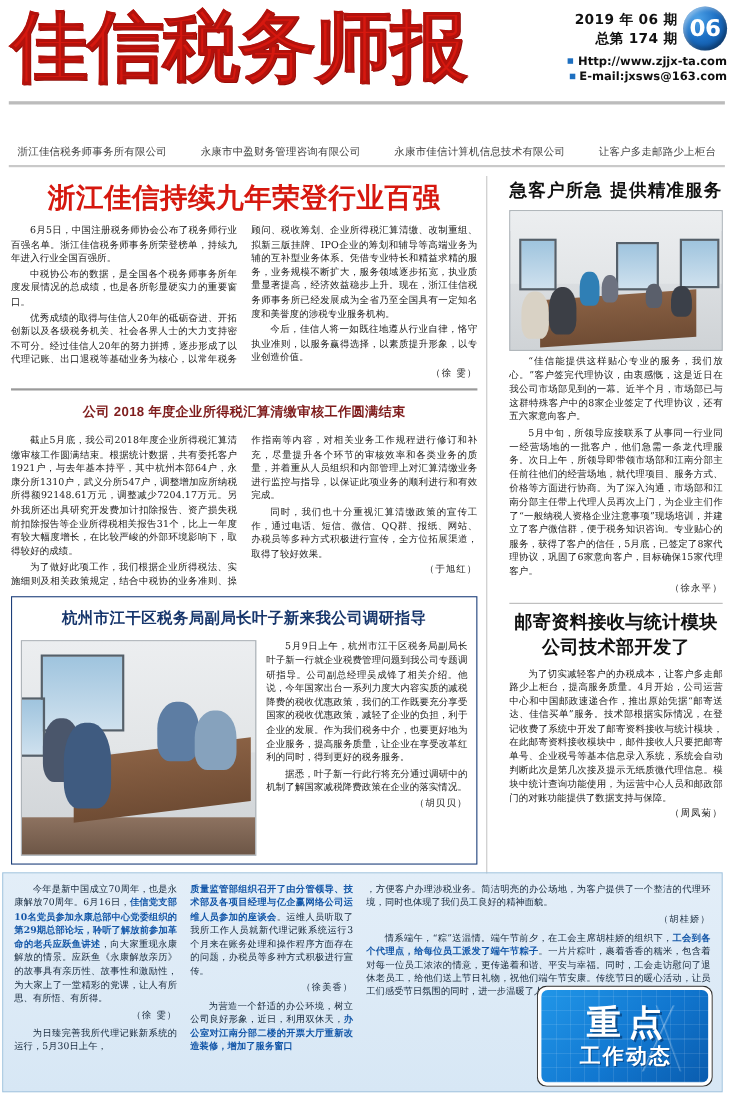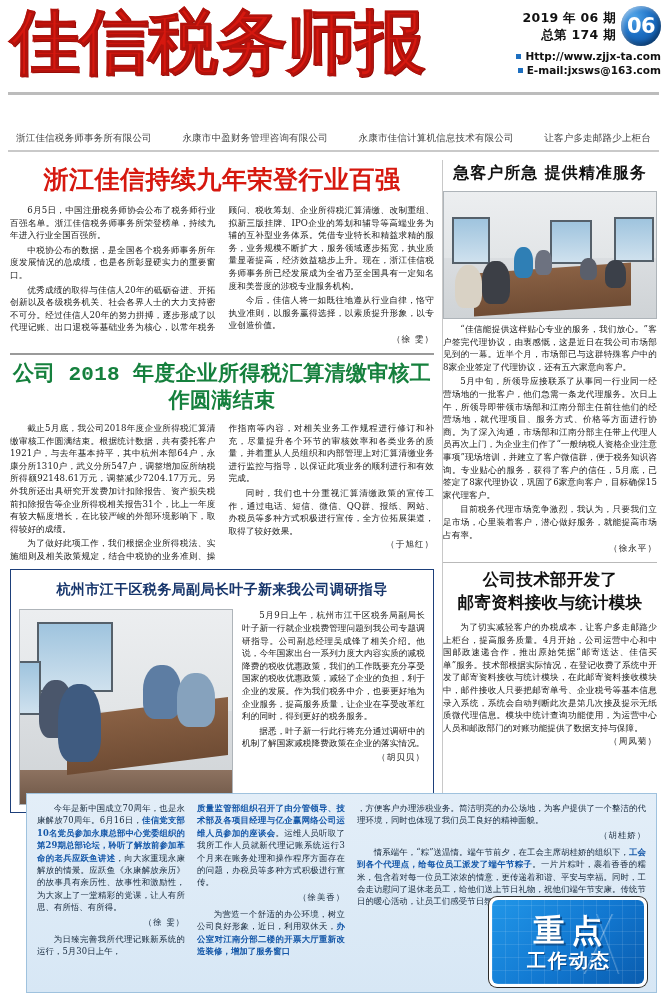--- a/index.html
+++ b/index.html
@@ -89,39 +89,39 @@
   .firm-rule{height:2px;background:#c9c9c9;margin:0 8px;}
 
   
   .content{
     display:flex;
     padding:8px 10px 0 10px;
     box-sizing:border-box;
     height:772px;
   }
   .col-left{width:432px;box-sizing:border-box;padding-right:8px;}
-  .col-right{width:215px;box-sizing:border-box;padding-left:0;border-left:1px solid #c8c8c8;}
+  .col-right{width:215px;box-sizing:border-box;padding-left:20px;border-left:1px solid #c8c8c8;}
 
   
   .hl-red{
     text-align:center;
     color:#d6180f;
     font-family:"DejaVu Serif","Liberation Serif",serif;
     font-weight:bold;
     font-size:25px;
     letter-spacing:0.5px;
     line-height:32px;
     margin:4px 0 8px 0;
   }
   .hl-black{
     text-align:center;
-    color:#15803d;
-    font-family:Liberation Mono, monospace;
-    font-weight:bold;
-    font-size:21px;
+    color:#7f1d1d;
+    font-family:Liberation Sans, sans-serif;
+    font-weight:bold;
+    font-size:12px;
     letter-spacing:0.3px;
     line-height:27px;
     margin:6px 0 7px 0;
   }
   .hl-small{
     text-align:center;
     color:#111;
     font-family:"DejaVu Serif","Liberation Serif",serif;
     font-weight:bold;
     font-size:16.5px;
@@ -203,21 +203,21 @@
     font-size:14px;
     line-height:25px;
     letter-spacing:0.4px;
     margin:1px 0 7px 0;
   }
   .feature-inner{display:flex;gap:9px;}
 
   
   .bottom{
     position:absolute;
-    left:26px;right:10px;bottom:6px;
+    left:2px;right:10px;bottom:6px;
     height:200px;
     background:linear-gradient(#e3eef8,#d7e7f5);
     border:1px solid #9fc2de;
     box-sizing:border-box;
     padding:8px 10px 6px 10px;
     display:flex;
     gap:12px;
   }
   .bcol{width:148px;box-sizing:border-box;}
   .bcol.last{width:auto;flex:1;position:relative;}
@@ -377,28 +377,27 @@
         <div class="ppl" style="left:18%;top:55%;width:13%;height:34%;background:#3c3f46;"></div>
         <div class="ppl" style="left:33%;top:44%;width:9%;height:24%;background:#2f7fb5;"></div>
         <div class="ppl" style="left:43%;top:46%;width:8%;height:20%;background:#6d7280;"></div>
         <div class="ppl" style="left:64%;top:52%;width:8%;height:18%;background:#5a5f6b;"></div>
         <div class="ppl" style="left:76%;top:54%;width:10%;height:22%;background:#3b4049;"></div>
       </div>
 
       <div style="height:4px"></div>
       <p class="art">“佳信能提供这样贴心专业的服务，我们放心。”客户签完代理协议，由衷感慨，这是近日在我公司市场部见到的一幕。近半个月，市场部已与这群特殊客户中的8家企业签定了代理协议，还有五六家意向客户。</p>
       <p class="art">5月中旬，所领导应接联系了从事同一行业同一经营场地的一批客户，他们急需一条龙代理服务。次日上午，所领导即带领市场部和江南分部主任前往他们的经营场地，就代理项目、服务方式、价格等方面进行协商。为了深入沟通，市场部和江南分部主任带上代理人员再次上门，为企业主们作了“一般纳税人资格企业注意事项”现场培训，并建立了客户微信群，便于税务知识咨询。专业贴心的服务，获得了客户的信任，5月底，已签定了8家代理协议，巩固了6家意向客户，目标确保15家代理客户。</p>
-      <p class="art">目前税务代理市场竞争激烈，我认为，只要我们立足市场，心里装着客户，潜心做好服务，就能提高市场占有率。</p>
       <div class="byline">（徐永平）</div>
 
       <div class="sep-rule"></div>
 
       <div class="hl-small">
+        <div>邮寄资料接收与统计模块</div>
         <div>公司技术部开发了</div>
-        <div>邮寄资料接收与统计模块</div>
       </div>
       <p class="art">为了切实减轻客户的办税成本，让客户多走邮路少上柜台，提高服务质量。4月开始，公司运营中心和中国邮政速递合作，推出原始凭据“邮寄送达、佳信买单”服务。技术部根据实际情况，在登记收费了系统中开发了邮寄资料接收与统计模块，在此邮寄资料接收模块中，邮件接收人只要把邮寄单号、企业税号等基本信息录入系统，系统会自动判断此次是第几次接及提示无纸质微代理信息。模块中统计查询功能使用，为运营中心人员和邮政部门的对账功能提供了数据支持与保障。</p>
       <div class="byline">（周凤菊）</div>
 
     </div>
   </div>
 
   <div class="bottom">
 
     <div class="bcol">

